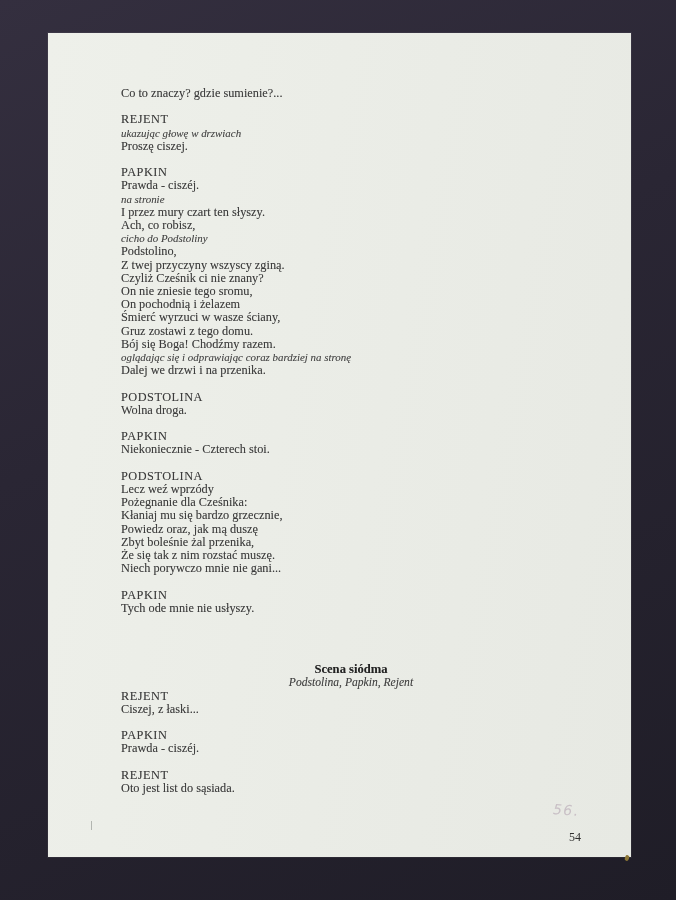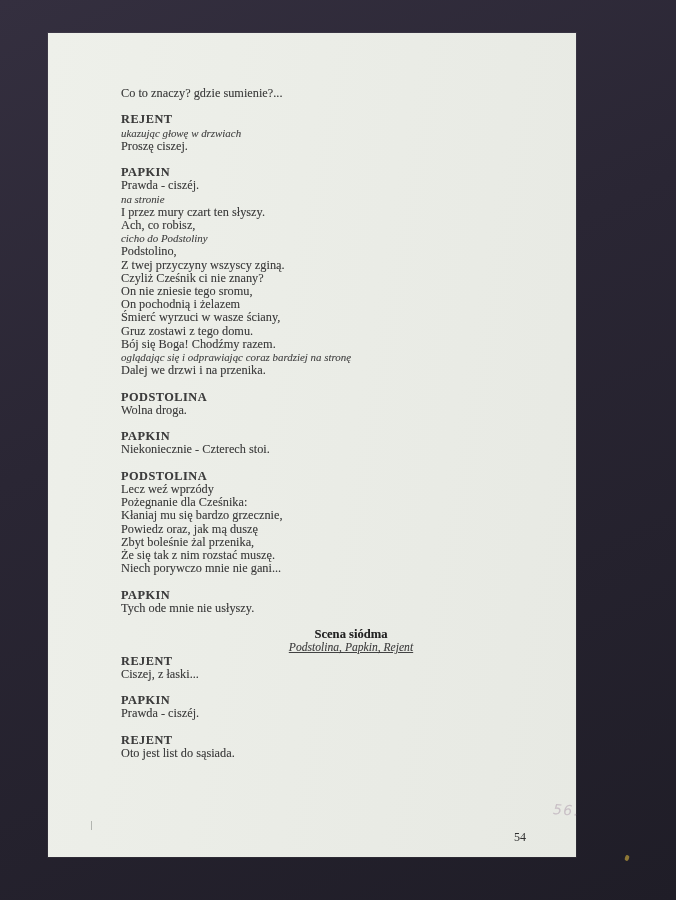--- a/index.html
+++ b/index.html
@@ -6,54 +6,54 @@
   body {
     width: 676px; height: 900px;
     position: relative;
     overflow: hidden;
     background: linear-gradient(155deg, #342f3f 0%, #2a2634 40%, #1f1d27 100%);
     font-family: "Liberation Serif", serif;
   }
   .paper {
     position: absolute;
     left: 48px; top: 33px;
-    width: 528px; height: 824px;
+    width: 583px; height: 824px;
     background: linear-gradient(100deg, #eef0ea 0%, #eaece6 55%, #e7e9e3 100%);
     outline: 1px solid rgba(255,255,255,0.05);
   }
   .content {
     position: absolute;
     left: 73px; top: 54px;
     width: 460px;
     font-size: 12.3px;
     line-height: 13.2px;
     color: #3c3c3c;
     text-shadow: 0 0 0.4px rgba(60,60,60,0.35);
   }
   .b-gap { height: 13.2px; }
   .b-line { white-space: pre; }
-  .b-speaker { letter-spacing: 0.5px; white-space: pre; font-weight: bold; }
+  .b-speaker { letter-spacing: 0.5px; white-space: pre; }
   .b-stage {
     font-style: italic;
     font-size: 10.9px;
     color: #464646;
     white-space: pre;
   }
   .b-scene-title {
     text-align: center;
     font-weight: bold;
     font-size: 12.6px;
     color: #222222;
+    margin-top: 35px;
   }
   .b-scene-cast {
     text-align: center;
     font-style: italic;
     font-size: 11.6px;
     color: #424242;
-    text-decoration: underline;
   }
   .page-number {
     position: absolute;
     top: 772px; right: 50px;
     font-size: 12px;
     color: #2f2f2f;
     margin-top: 25px;
   }
   .annotation {
     position: absolute;

